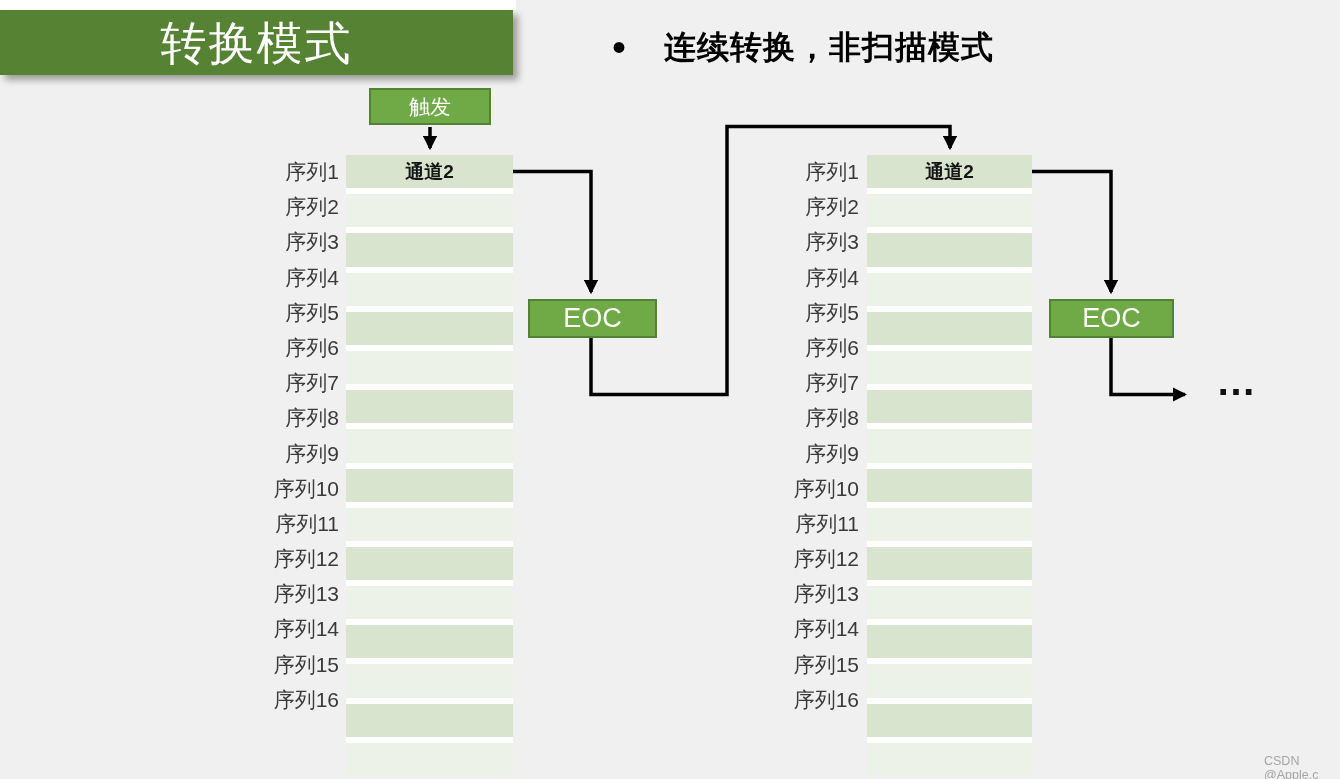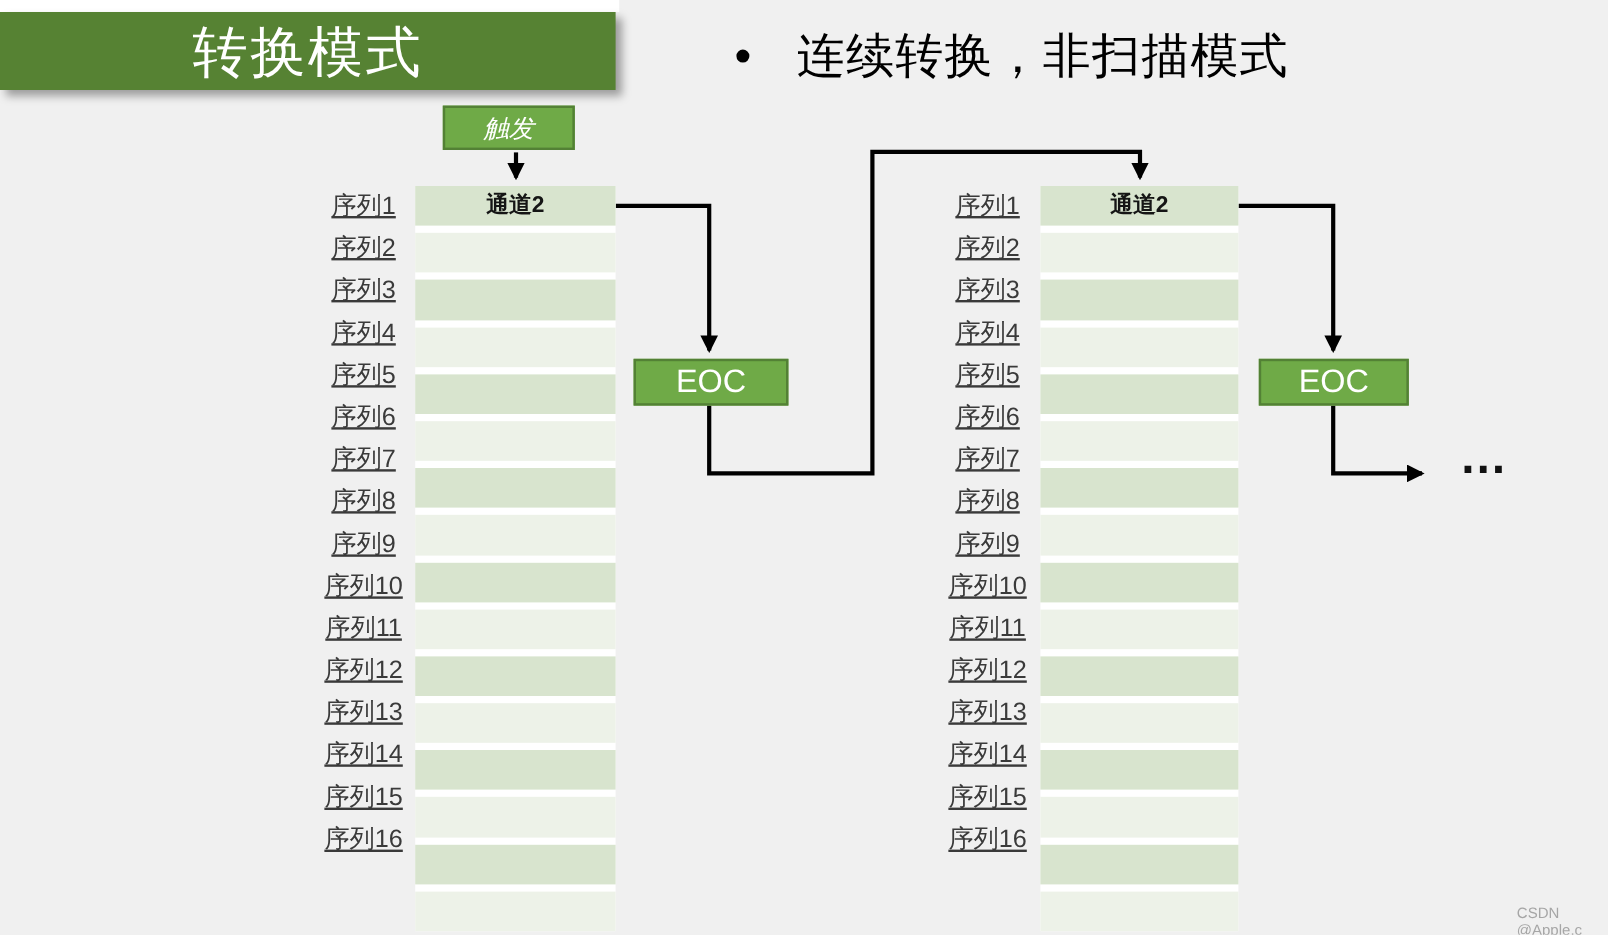--- a/index.html
+++ b/index.html
@@ -23,35 +23,35 @@
     display:flex;align-items:center;justify-content:center;
   }
   .title{
     color:var(--title-text);font-size:46px;font-weight:400;letter-spacing:2px;line-height:1;
   }
   .bullet-line{
     position:absolute;left:612px;top:22px;height:50px;
     display:flex;align-items:center;color:#000;
   }
   .bullet-marker{font-size:40px;line-height:50px;margin-right:38px;}
-  .bullet-text{font-size:40px;line-height:50px;letter-spacing:1px;}
+  .bullet-text{font-size:32px;line-height:50px;letter-spacing:1px;font-weight:bold;}
   .box{
     position:absolute;background:var(--box-fill);border:2px solid var(--box-border);
     color:#fff;display:flex;align-items:center;justify-content:center;
   }
-  .trigger{left:369px;top:88px;width:110px;height:37px;font-size:21px;font-style:italic;}
+  .trigger{left:369px;top:88px;width:122px;height:37px;font-size:21px;}
   .eoc{font-size:27px;}
   .eoc-1{left:528px;top:299px;width:129px;height:39px;}
   .eoc-2{left:1049px;top:299px;width:125px;height:39px;}
   .labels{
     position:absolute;top:155px;width:72px;
     display:grid;grid-auto-rows:33.2px;row-gap:2px;
   }
   .seq-label{
-    color:var(--label-text);font-size:21px;line-height:33.2px;text-align:center;white-space:nowrap;text-decoration:underline;
+    color:var(--label-text);font-size:21px;line-height:33.2px;text-align:right;white-space:nowrap;
   }
   .table{
     position:absolute;top:155px;background:var(--row-gap);
     display:grid;grid-auto-rows:33.2px;row-gap:6px;
   }
   .seq-cell{
     text-align:center;line-height:33.2px;font-size:19px;font-weight:700;color:var(--cell-text);
   }
   .seq-cell.odd{background:var(--row-odd);}
   .seq-cell.even{background:var(--row-even);}

